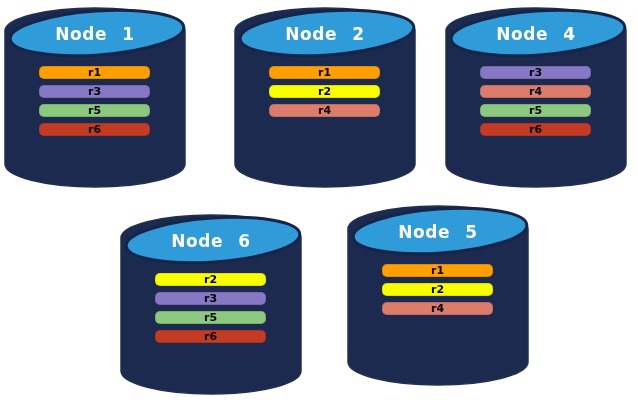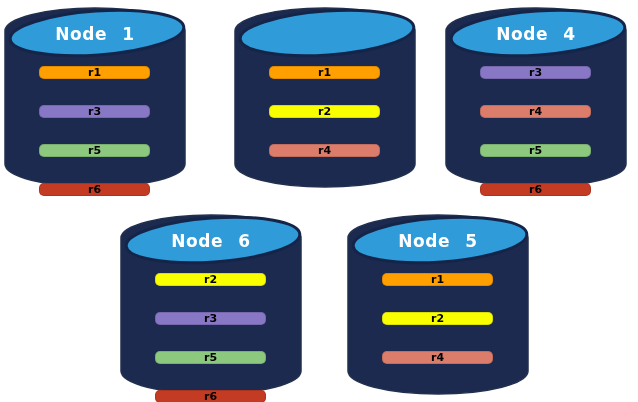--- a/index.html
+++ b/index.html
@@ -53,21 +53,21 @@
     word-spacing: 9px;
     white-space: nowrap;
   }
   .bars {
     position: absolute;
     left: 35px;
     top: 62px;
     width: 111px;
     display: flex;
     flex-direction: column;
-    gap: 26px;
+    gap: 6px;
   }
   .bar {
     height: 13px;
     border-radius: 5px;
     box-shadow: inset 0 0 0 1px rgba(0,0,0,0.12);
     display: flex;
     align-items: center;
     justify-content: center;
   }
   .bar-label {
@@ -101,20 +101,21 @@
           <span class="bar-label">r6</span>
         </div>
       </div>
   </div>
 
   <div class="node" style="left: 234px; top: 4px;">
     <svg class="cyl" viewBox="0 0 182 187" aria-hidden="true">
       <path class="cyl-body" d="M1,27 A90,23 0 0 1 181,27 L181,160 A90,23 0 0 1 1,160 Z"></path>
       <ellipse class="cyl-lid" cx="93" cy="29" rx="87" ry="22" transform="rotate(-4 93 29)"></ellipse>
     </svg>
+    <div class="node-title">Node 2</div>
     <div class="bars">
         <div class="bar" style="background: rgb(255, 159, 0);">
           <span class="bar-label">r1</span>
         </div>
         <div class="bar" style="background: rgb(250, 255, 0);">
           <span class="bar-label">r2</span>
         </div>
         <div class="bar" style="background: rgb(220, 125, 108);">
           <span class="bar-label">r4</span>
         </div>
@@ -158,21 +159,21 @@
         </div>
         <div class="bar" style="background: rgb(140, 200, 125);">
           <span class="bar-label">r5</span>
         </div>
         <div class="bar" style="background: rgb(196, 59, 36);">
           <span class="bar-label">r6</span>
         </div>
       </div>
   </div>
 
-  <div class="node" style="left: 347px; top: 211px; padding-left: 48px;">
+  <div class="node" style="left: 347px; top: 202px; padding-left: 48px;">
     <svg class="cyl" viewBox="0 0 182 187" aria-hidden="true">
       <path class="cyl-body" d="M1,27 A90,23 0 0 1 181,27 L181,160 A90,23 0 0 1 1,160 Z"></path>
       <ellipse class="cyl-lid" cx="93" cy="29" rx="87" ry="22" transform="rotate(-4 93 29)"></ellipse>
     </svg>
     <div class="node-title">Node 5</div>
     <div class="bars">
         <div class="bar" style="background: rgb(255, 159, 0);">
           <span class="bar-label">r1</span>
         </div>
         <div class="bar" style="background: rgb(250, 255, 0);">

